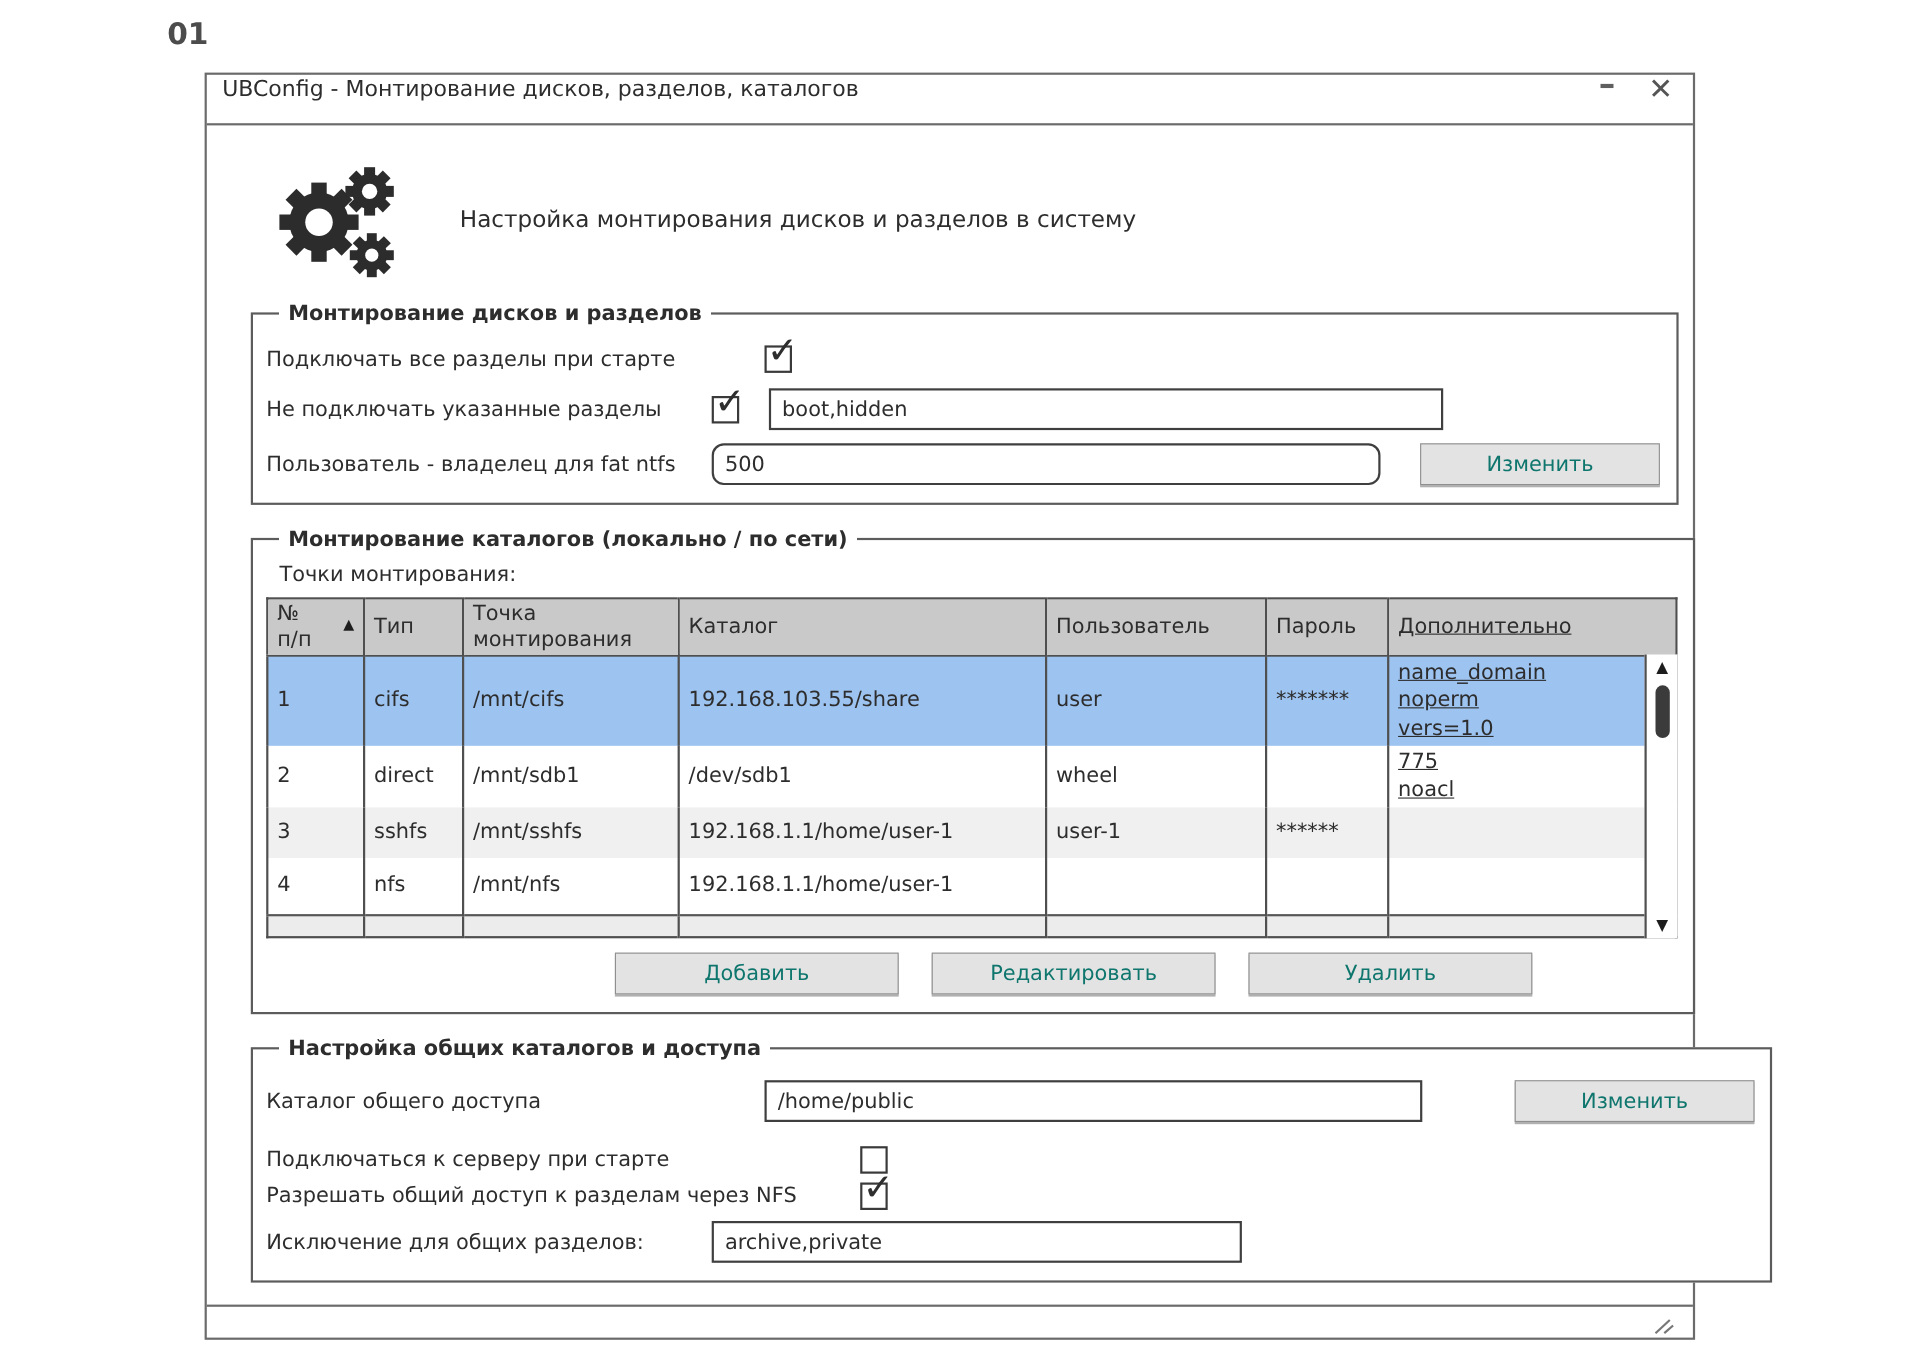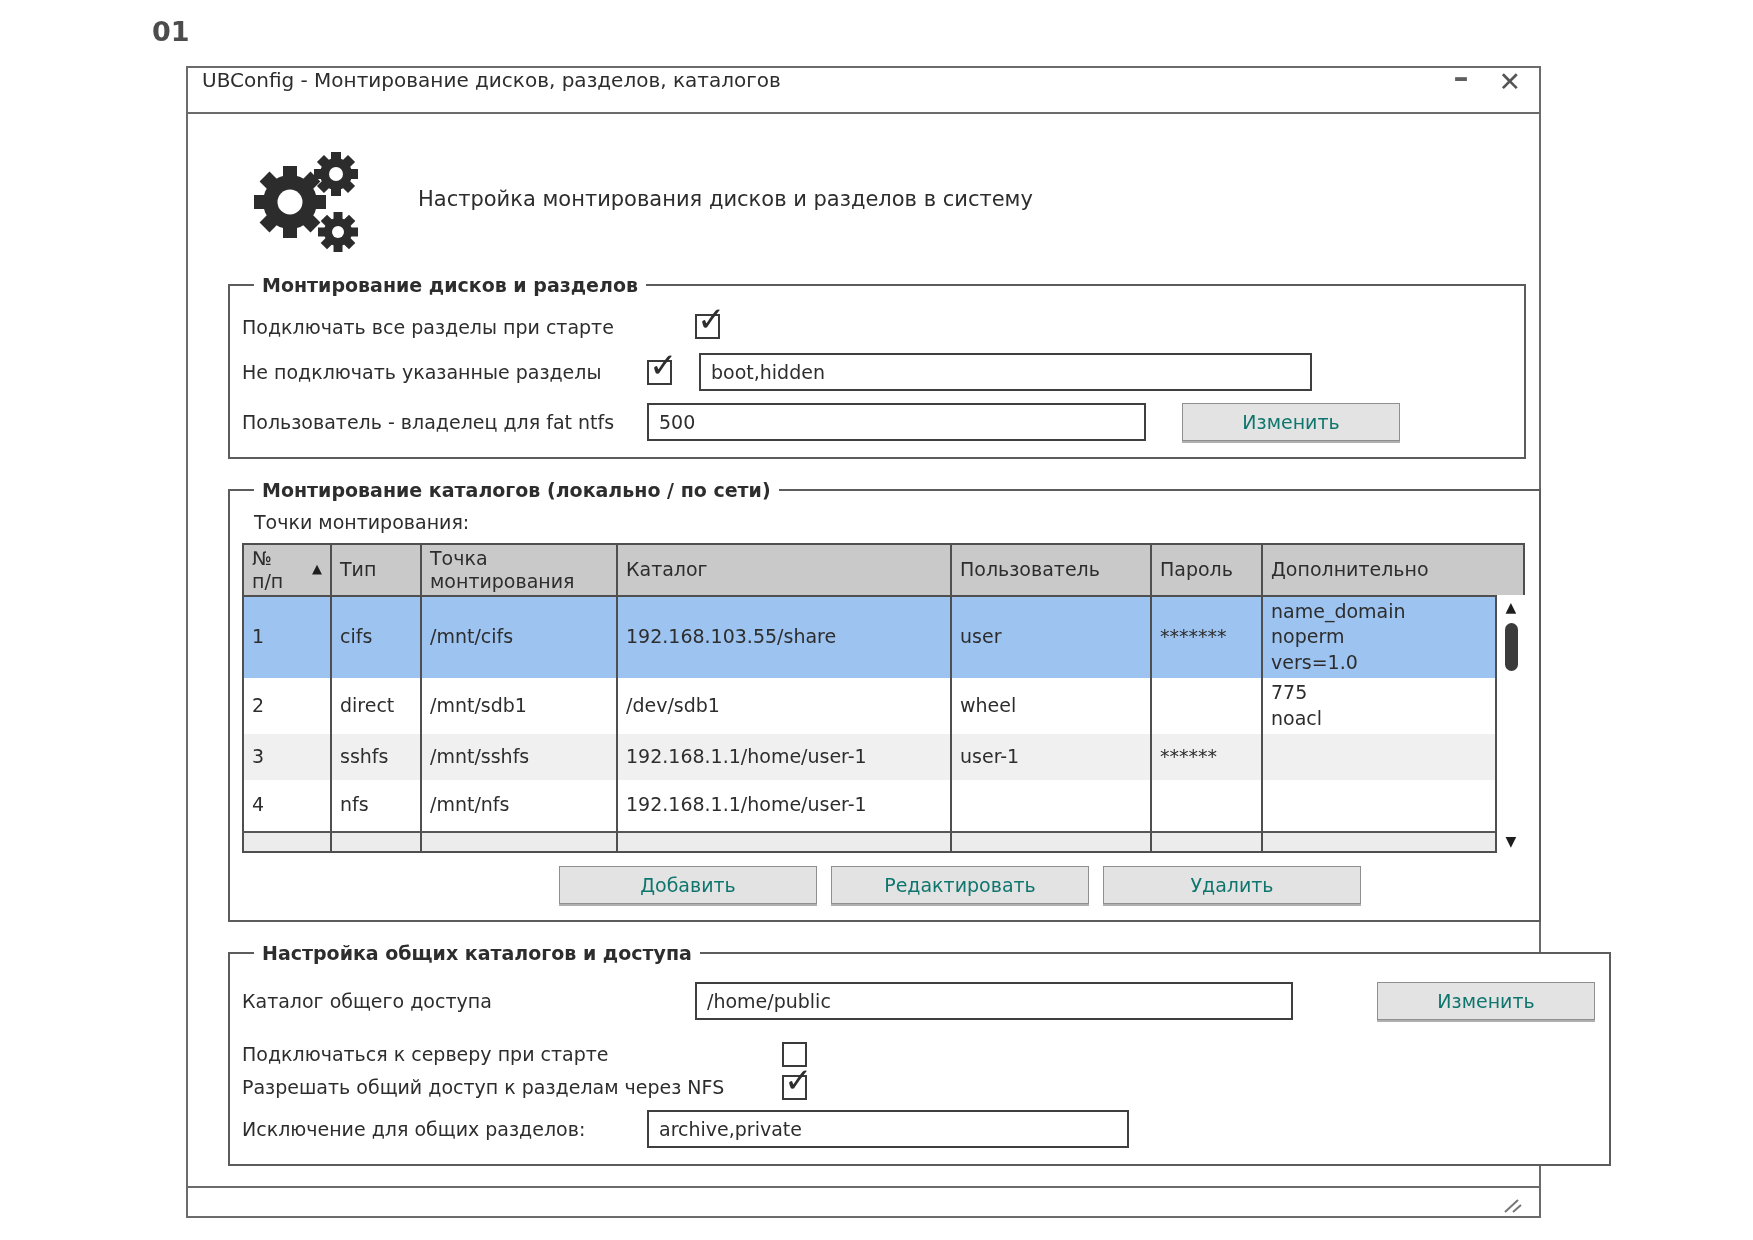--- a/index.html
+++ b/index.html
@@ -42,39 +42,39 @@
   .btn-change{width:218px;margin-left:36px;}
 
   
   .points-label{font-size:19px;margin:2px 0 10px 12px;}
   .table-wrap{position:relative;width:1283px;}
   table.mnt{border-collapse:collapse;table-layout:fixed;width:1283px;border:2px solid #4f4f4f;font-size:19px;}
   table.mnt th{background:#c9c9c9;font-weight:normal;text-align:left;vertical-align:middle;
                padding:2px 8px;border-right:2px solid #4f4f4f;border-bottom:2px solid #4f4f4f;
                height:50px;white-space:pre-line;line-height:1.2;position:relative;box-sizing:border-box;}
   table.mnt td{padding:2px 8px;border-right:2px solid #4f4f4f;vertical-align:middle;line-height:1.35;box-sizing:border-box;}
-  table.mnt th:last-child,table.mnt td:last-child{border-right:none;padding-right:20px;}
+  table.mnt th:last-child,table.mnt td:last-child{border-right:none;padding-right:20px;text-decoration:underline;}
   tbody tr:nth-child(1){height:82px;}
   tbody tr:nth-child(2){height:56px;}
   tbody tr:nth-child(3){height:46px;}
   tbody tr:nth-child(4){height:52px;}
   tr.sel td{background:#9dc3f0;}
   tr.alt td{background:#f0f0f0;}
   tr.filler{height:20px;}
   tr.filler td{background:#ececec;border-top:2px solid #575757;padding:0;}
   .sort{position:absolute;right:8px;top:16px;font-size:13px;color:#1d1d1d;}
 
   .vscroll{position:absolute;top:52px;right:0;bottom:0;width:30px;background:#fff;
            border-left:2px solid #4f4f4f;box-sizing:border-box;display:flex;flex-direction:column;align-items:center;}
   .vscroll .arr{font-size:14px;color:#1d1d1d;line-height:16px;}
   .vscroll .arr-up{margin-top:4px;}
   .vscroll .thumb{width:13px;height:48px;background:#3b3b3b;border-radius:7px;margin-top:8px;}
   .vscroll .arr-down{margin-top:auto;margin-bottom:4px;}
 
-  .table-buttons{display:flex;gap:14px;margin:13px 0 0 317px;}
+  .table-buttons{display:flex;gap:30px;margin:13px 0 0 317px;}
   .btn-table{width:258px;}
 
   .row-a{margin-top:10px;gap:48px;}
   .mt14{margin-top:14px;}
   .mt12{margin-top:12px;}
   .mt22{margin-top:22px;}
   .mt8{margin-top:8px;}
   .mt10{margin-top:10px;}
 </style>
 </head>
@@ -155,21 +155,21 @@
         <div class="form-row mt14">
           <div class="lbl">Не подключать указанные разделы</div>
           <div class="cb checked">
               <span class="mark">✓</span>
             </div>
           <input class="txt" style="margin-left: 27px; width: 613px;" value="boot,hidden">
         </div>
 
         <div class="form-row mt12">
           <div class="lbl">Пользователь - владелец для fat ntfs</div>
-          <input class="txt" style="width: 499px;" value="500">
+          <input class="txt" style="width: 608px; border-radius: 11px;" value="500">
           <button class="btn btn-change">Изменить</button>
         </div>
       </fieldset>
 
       <fieldset>
         <legend>Монтирование каталогов (локально / по сети)</legend>
         <div class="points-label">Точки монтирования:</div>
 
         <div class="table-wrap">
           <table class="mnt">

